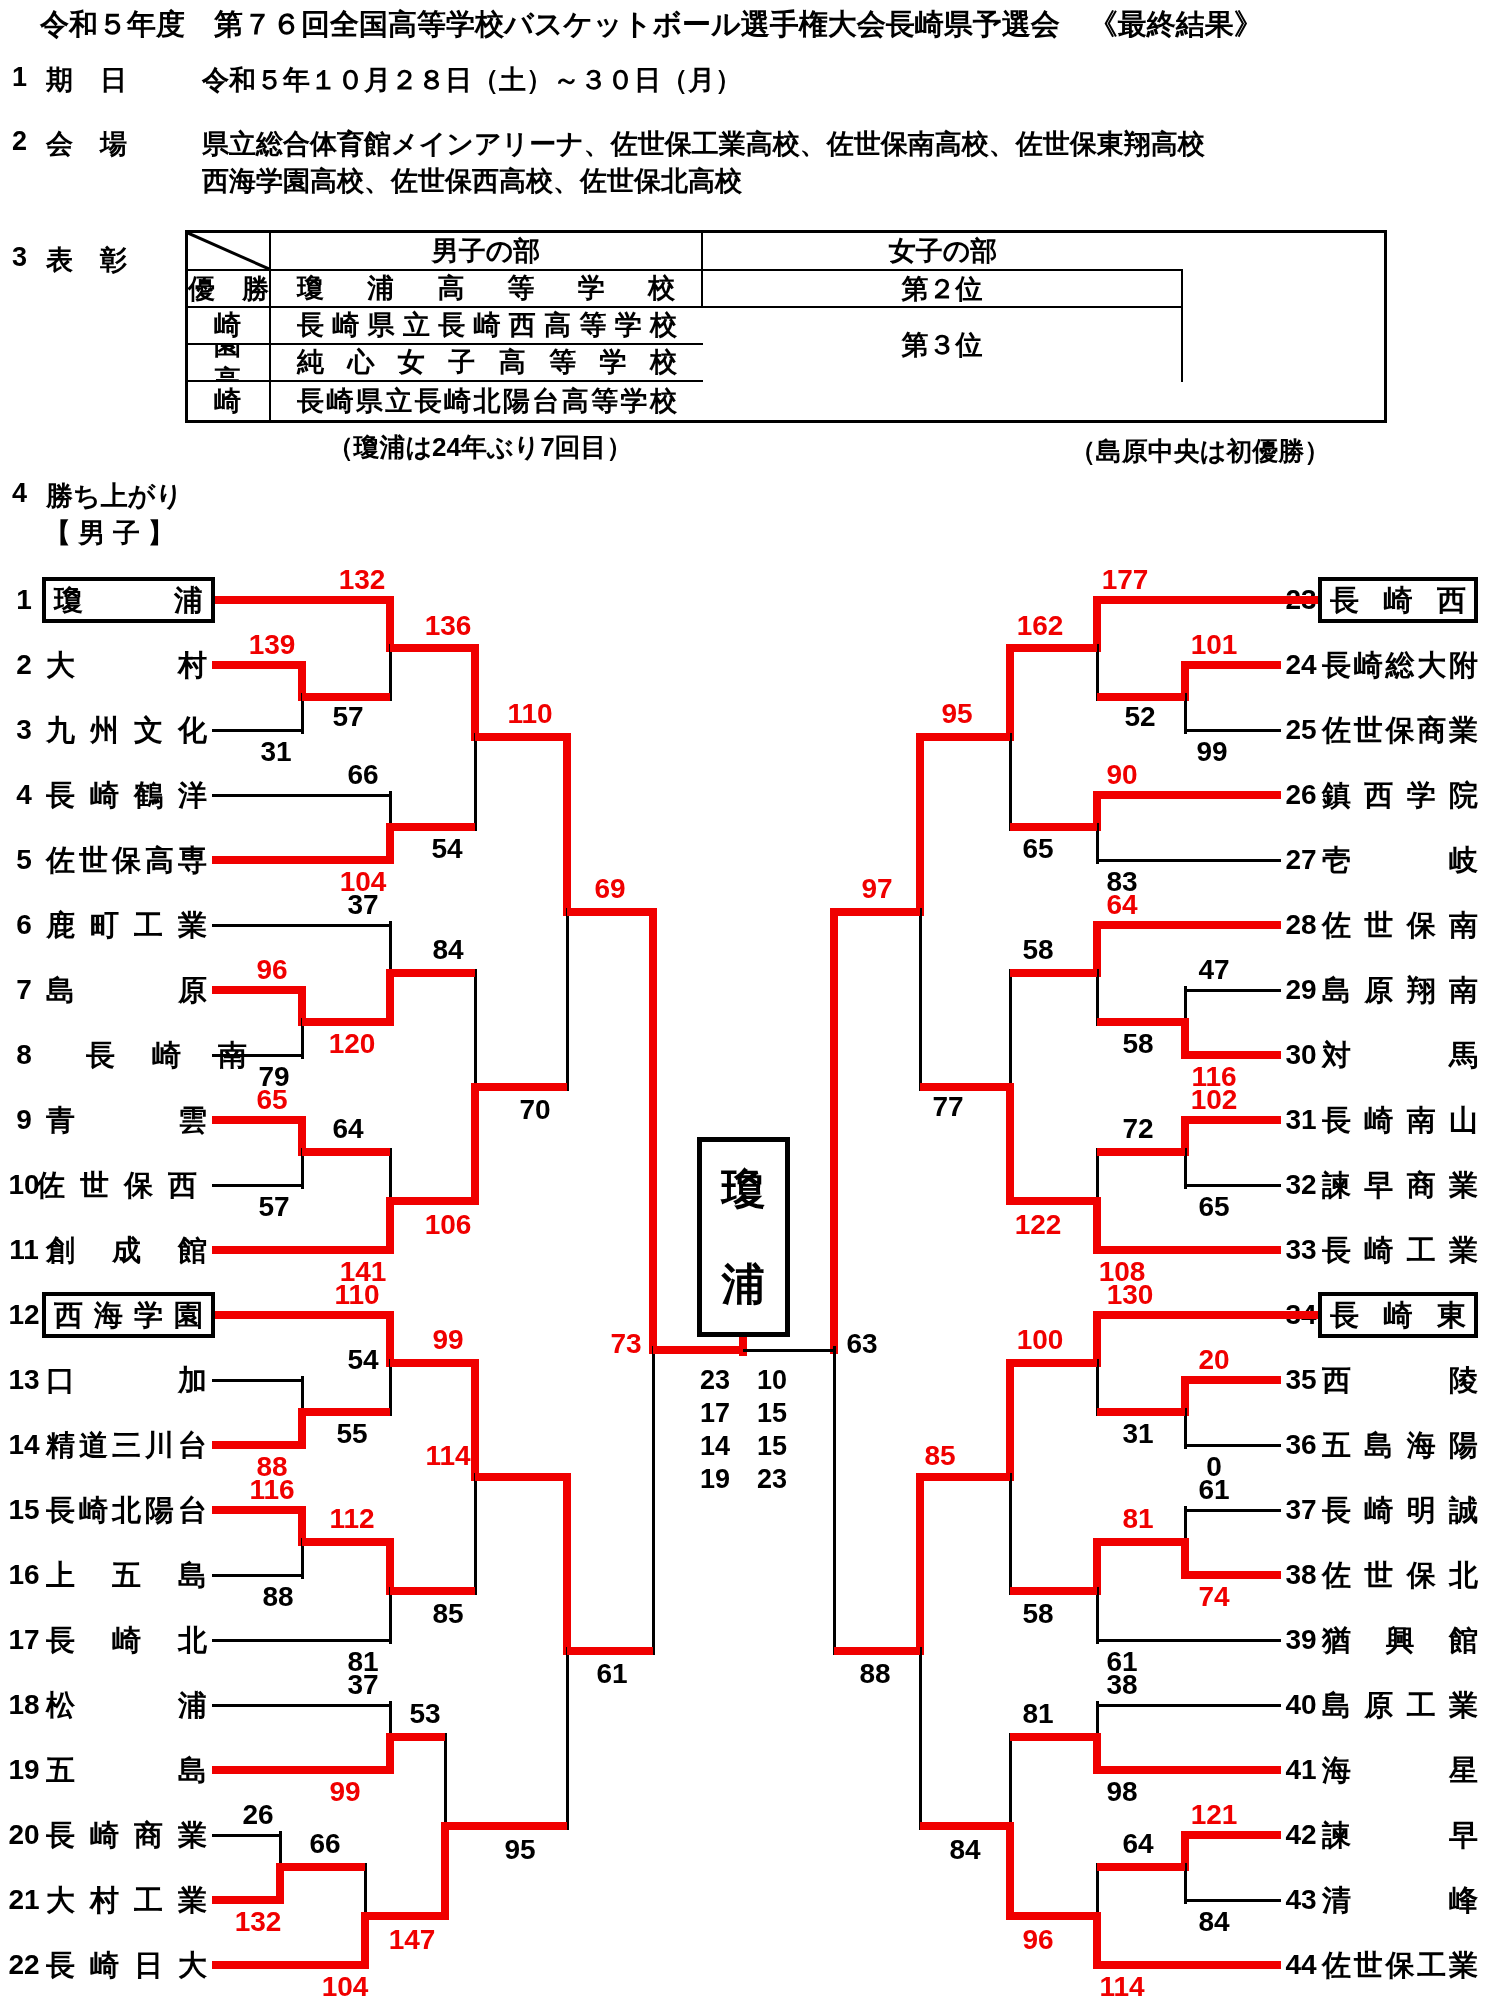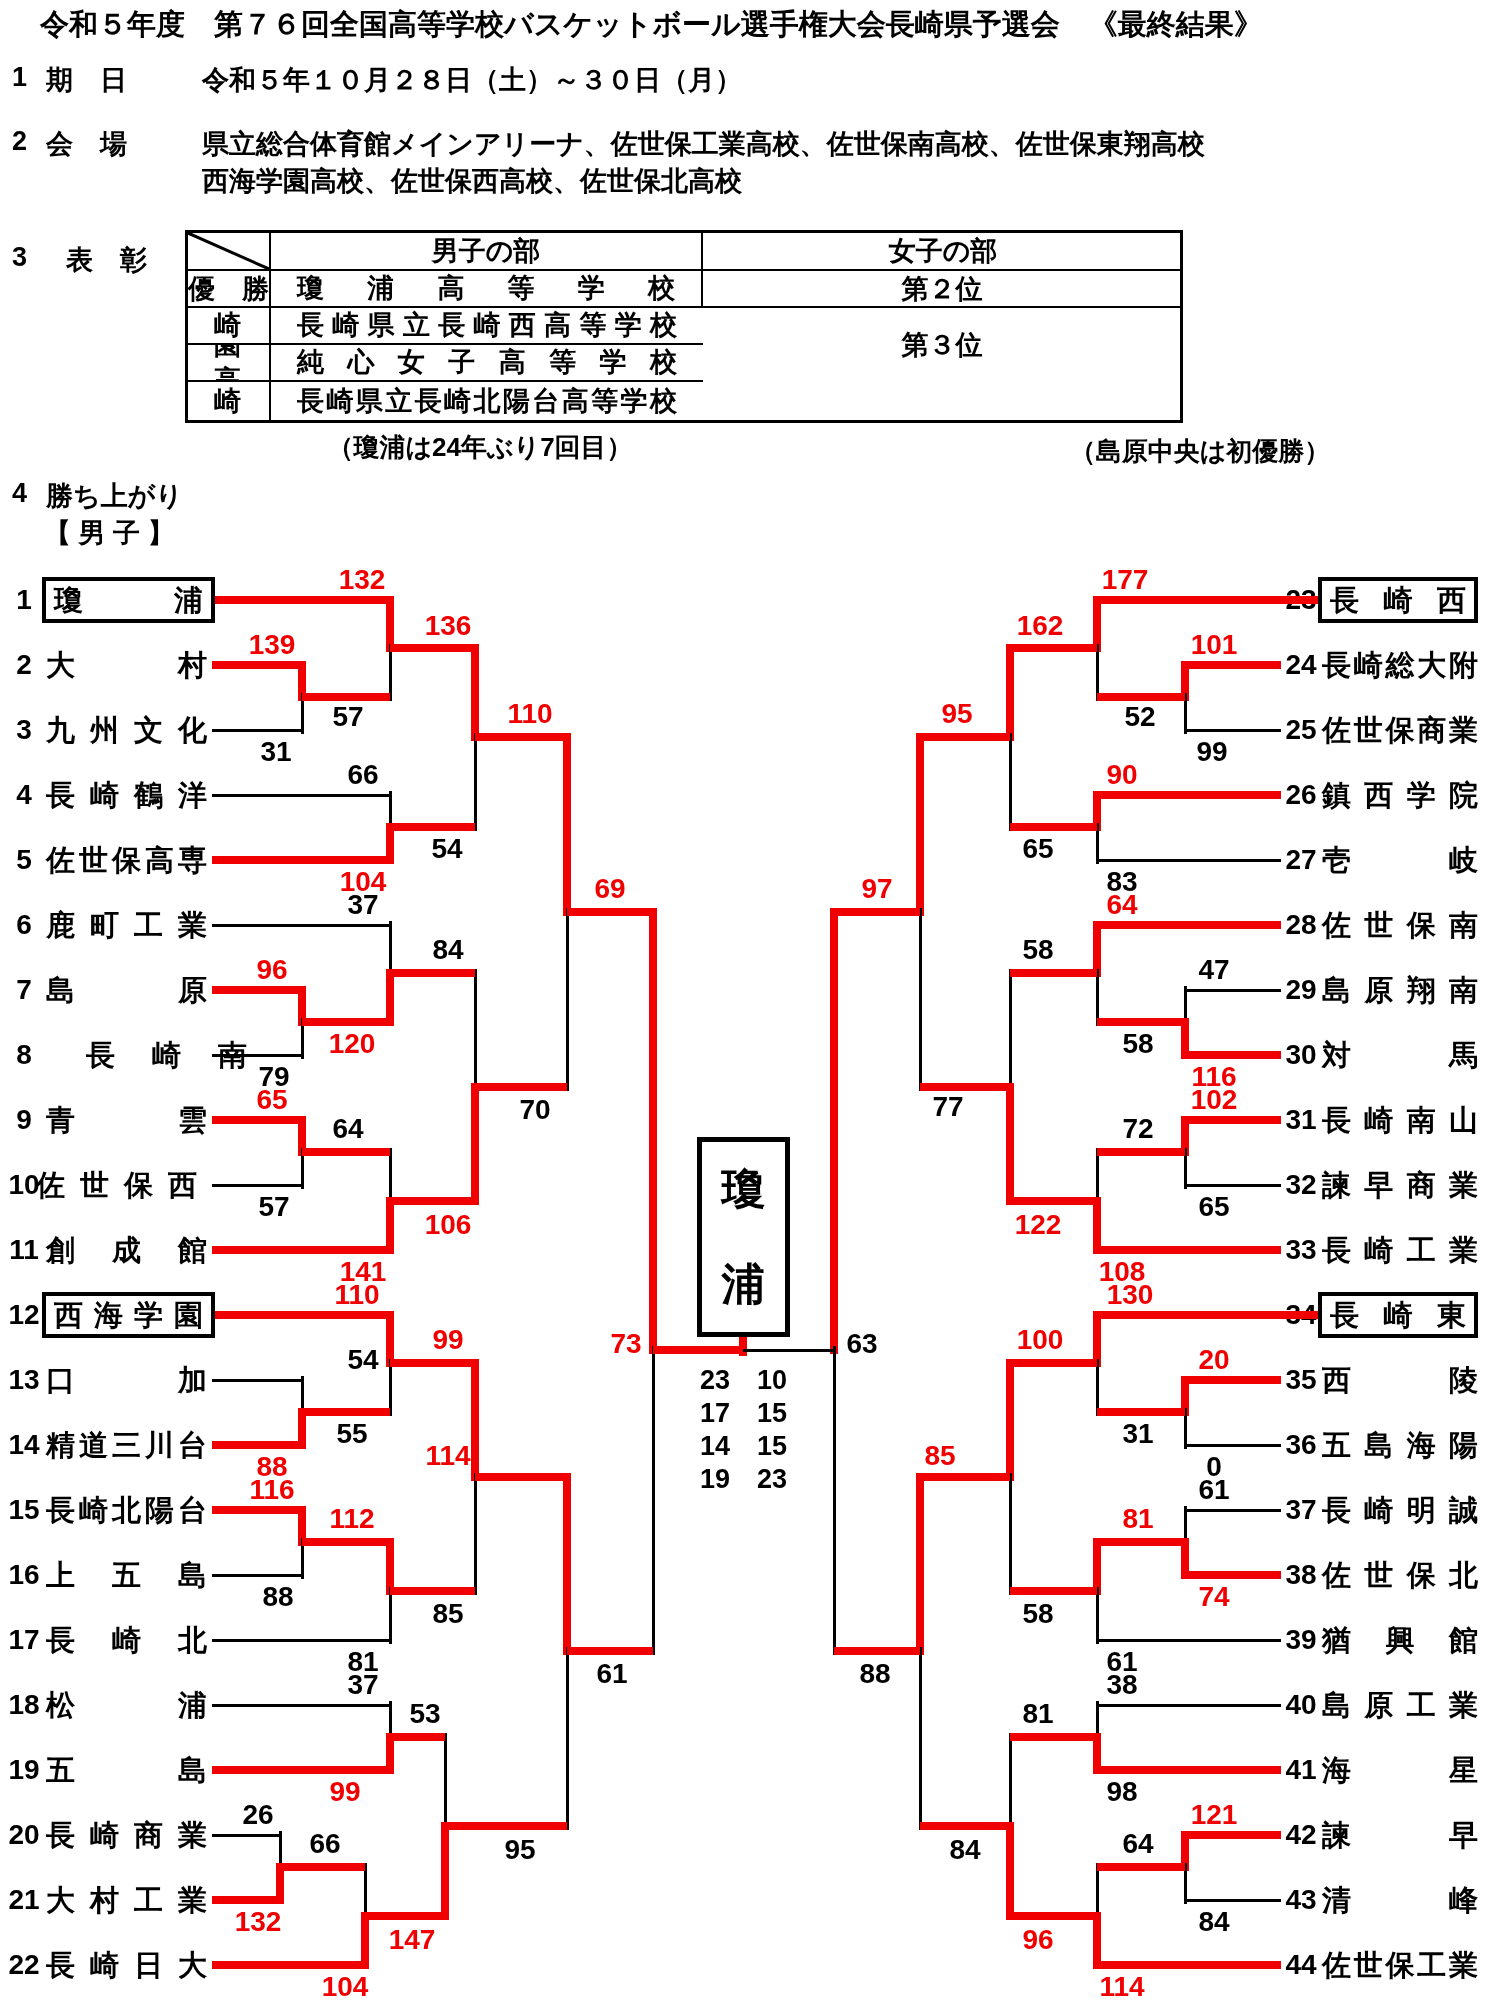--- a/index.html
+++ b/index.html
@@ -10,21 +10,21 @@
   .t29{font-size:29px;} .t27{font-size:27px;}
   .ln{position:absolute;}
   .ln.r{background:#f00000;} .ln.k{background:#000;}
   .sc{position:absolute;font-size:28px;font-weight:bold;transform:translate(-50%,-50%);line-height:1;}
   .sc.r{color:#f00000;} .sc.k{color:#000;}
   .tnum{position:absolute;font-size:28px;width:36px;text-align:center;line-height:40px;}
   .tname{position:absolute;font-size:29px;line-height:40px;text-align:justify;text-align-last:justify;text-justify:inter-character;}
   .tbox{position:absolute;border:4px solid #000;background:#fff;}
   .tbox .tname{position:absolute;left:8px;right:8px;top:0;bottom:0;}
   
-  #awards{position:absolute;left:185px;top:230px;width:998px;border:3px solid #000;
+  #awards{position:absolute;left:185px;top:230px;width:1202px;border:3px solid #000;
           display:grid;grid-template-columns:83px 432px 480px;grid-template-rows:38px 37px 37px 37px 38px;}
   #awards .cell{border-right:2px solid #000;border-bottom:2px solid #000;display:flex;align-items:center;justify-content:center;
                 font-size:27px;overflow:hidden;position:relative;}
   #awards .cell.lastcol{border-right:none;} #awards .cell.lastrow{border-bottom:none;}
   #awards .school{display:block;text-align:justify;text-align-last:justify;text-justify:inter-character;
                   padding:0 26px;width:100%;line-height:35px;}
   #awards .rank3{grid-row:span 2;}
   .caption{position:absolute;font-size:26px;transform:translateX(-50%);}
   
   #champbox{position:absolute;left:697px;top:1137px;width:93px;height:200px;border:5px solid #000;
@@ -42,21 +42,21 @@
   <div class="abs t27" style="left:12px;top:62px;">1</div>
   <div class="abs t27" style="left:46px;top:62px;">期　日</div>
   <div class="abs t27" style="left:202px;top:62px;">令和５年１０月２８日（土）～３０日（月）</div>
 
   <div class="abs t27" style="left:12px;top:126px;">2</div>
   <div class="abs t27" style="left:46px;top:126px;">会　場</div>
   <div class="abs t27" style="left:202px;top:126px;">県立総合体育館メインアリーナ、佐世保工業高校、佐世保南高校、佐世保東翔高校</div>
   <div class="abs t27" style="left:202px;top:163px;">西海学園高校、佐世保西高校、佐世保北高校</div>
 
   <div class="abs t27" style="left:12px;top:242px;">3</div>
-  <div class="abs t27" style="left:46px;top:242px;margin-left:20px;">表　彰</div>
+  <div class="abs t27" style="left:46px;top:242px;">表　彰</div>
 
   <div id="awards">
     <div class="cell">
       <svg width="81" height="36">
           <line x1="0" y1="0" x2="81" y2="36" stroke="#000" stroke-width="3"></line>
         </svg>
     </div>
     <div class="cell">男子の部</div>
     <div class="cell lastcol">女子の部</div>
 

